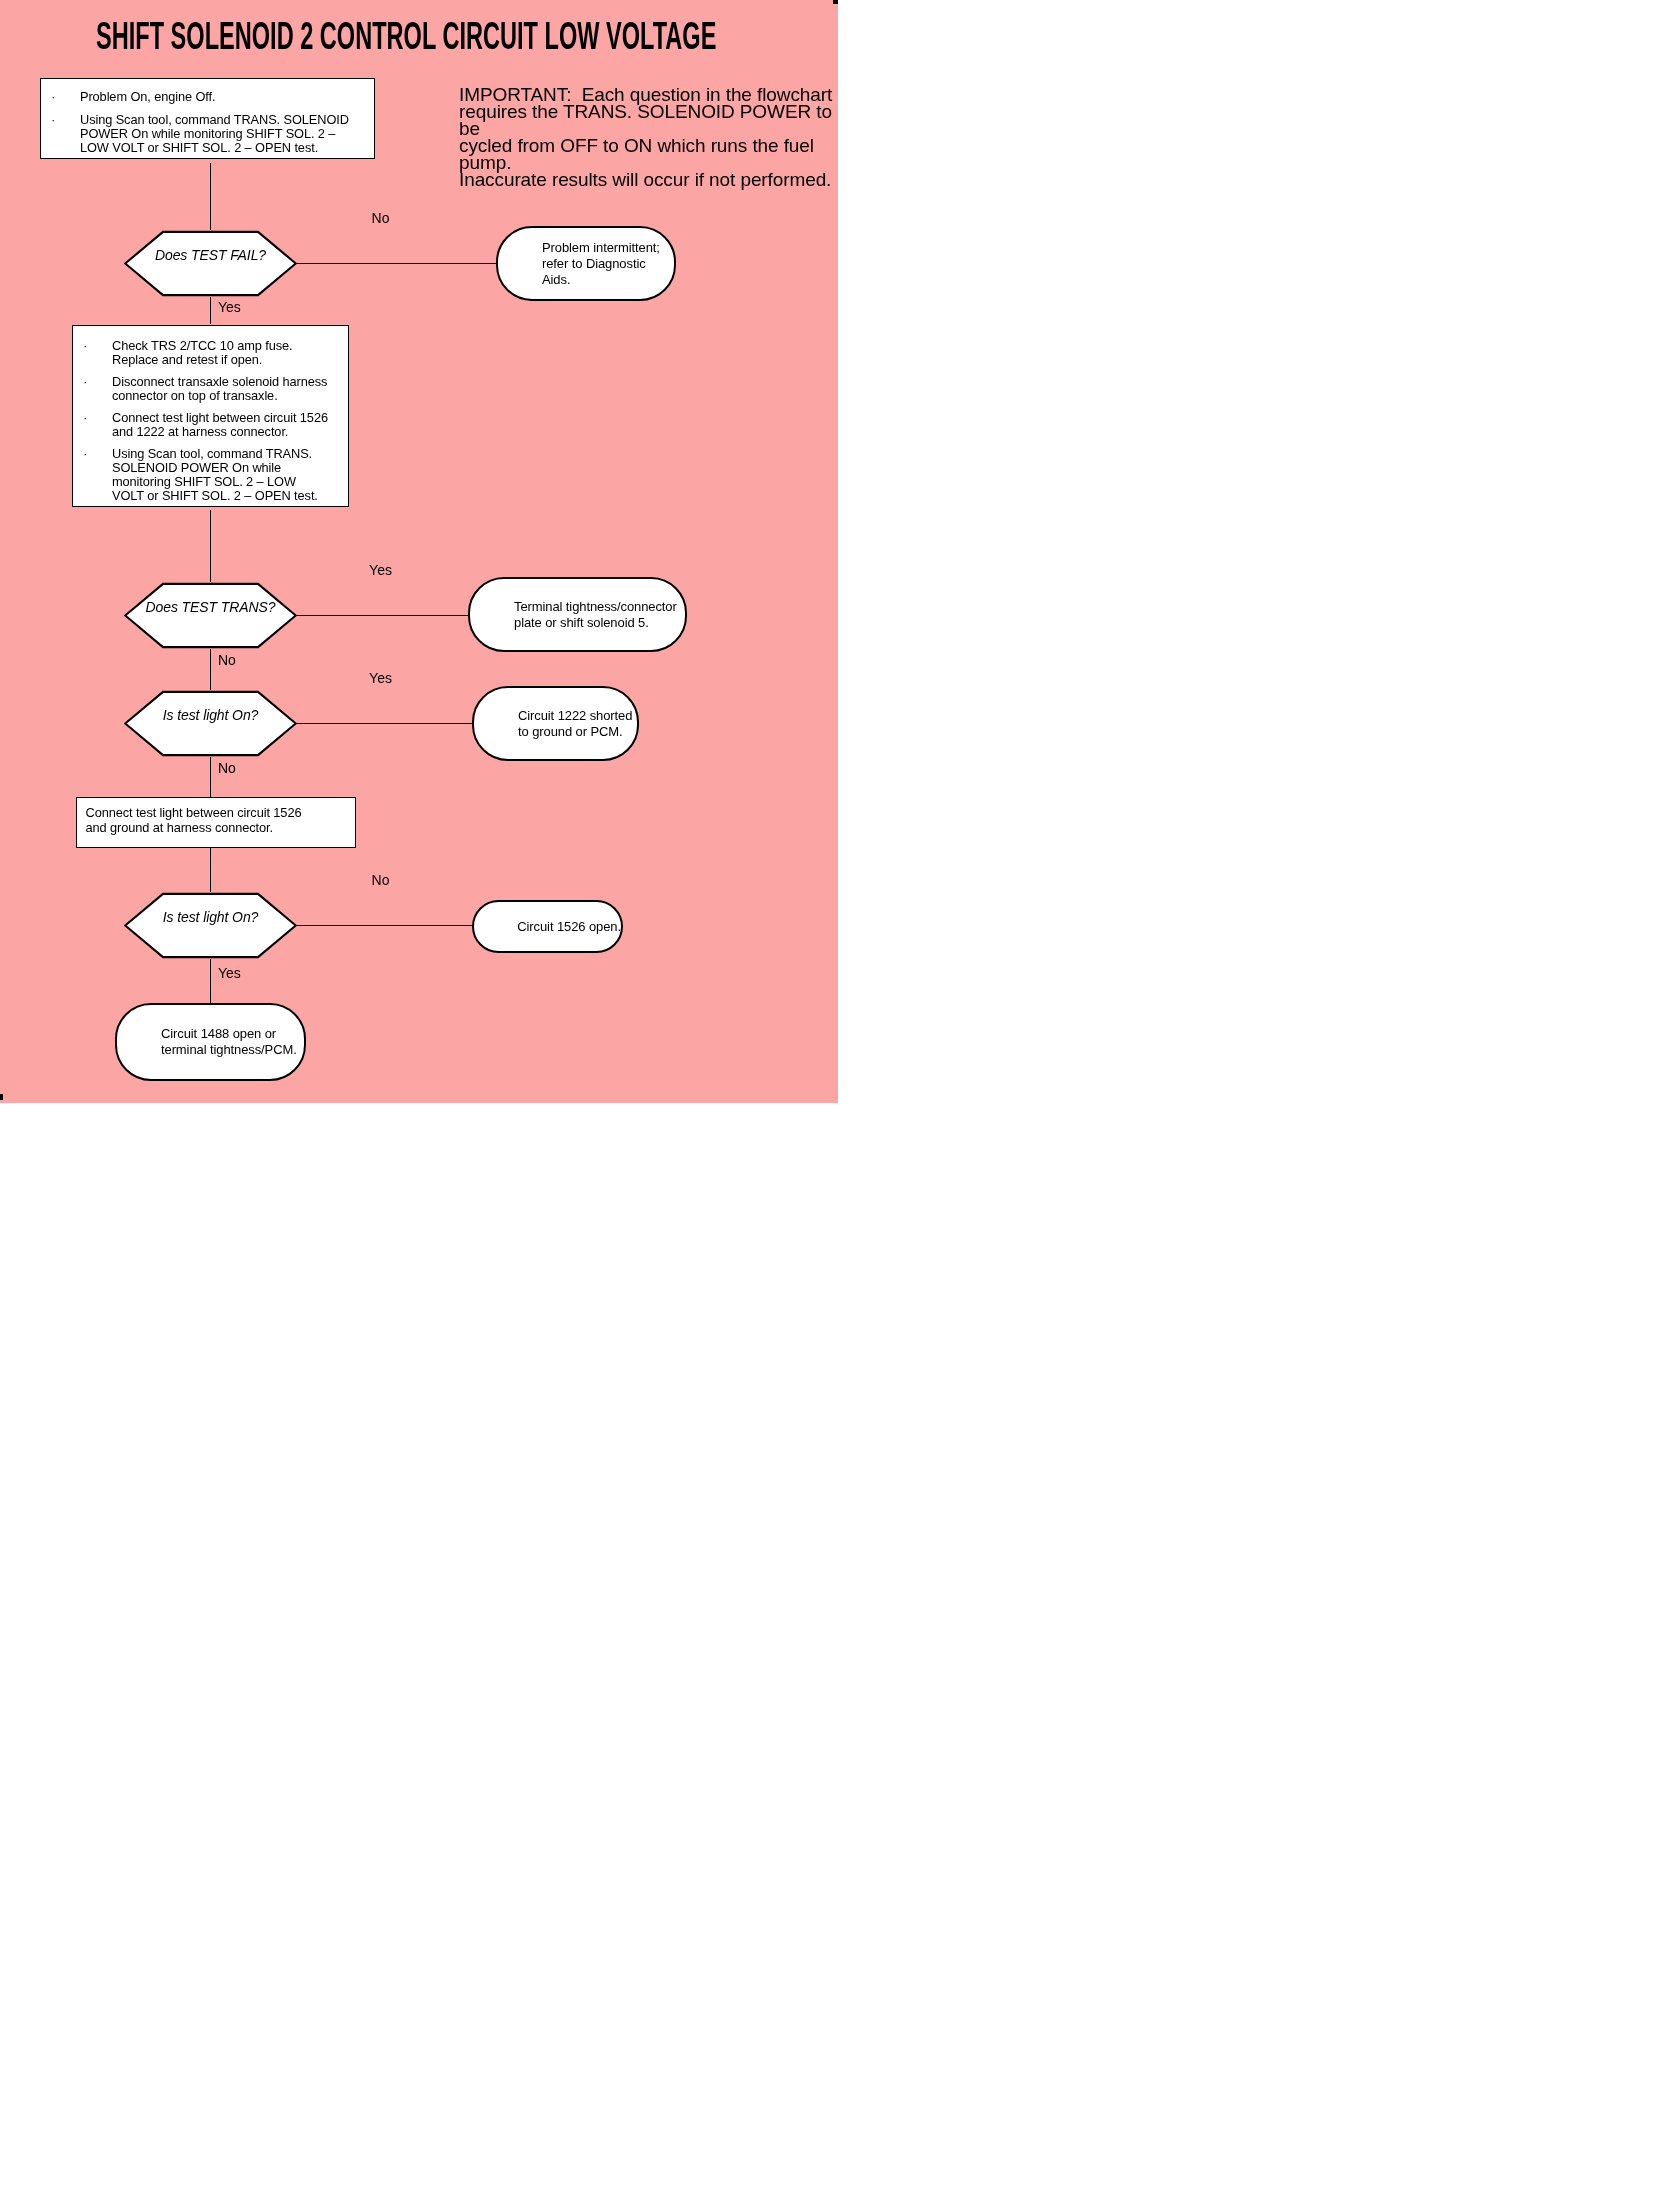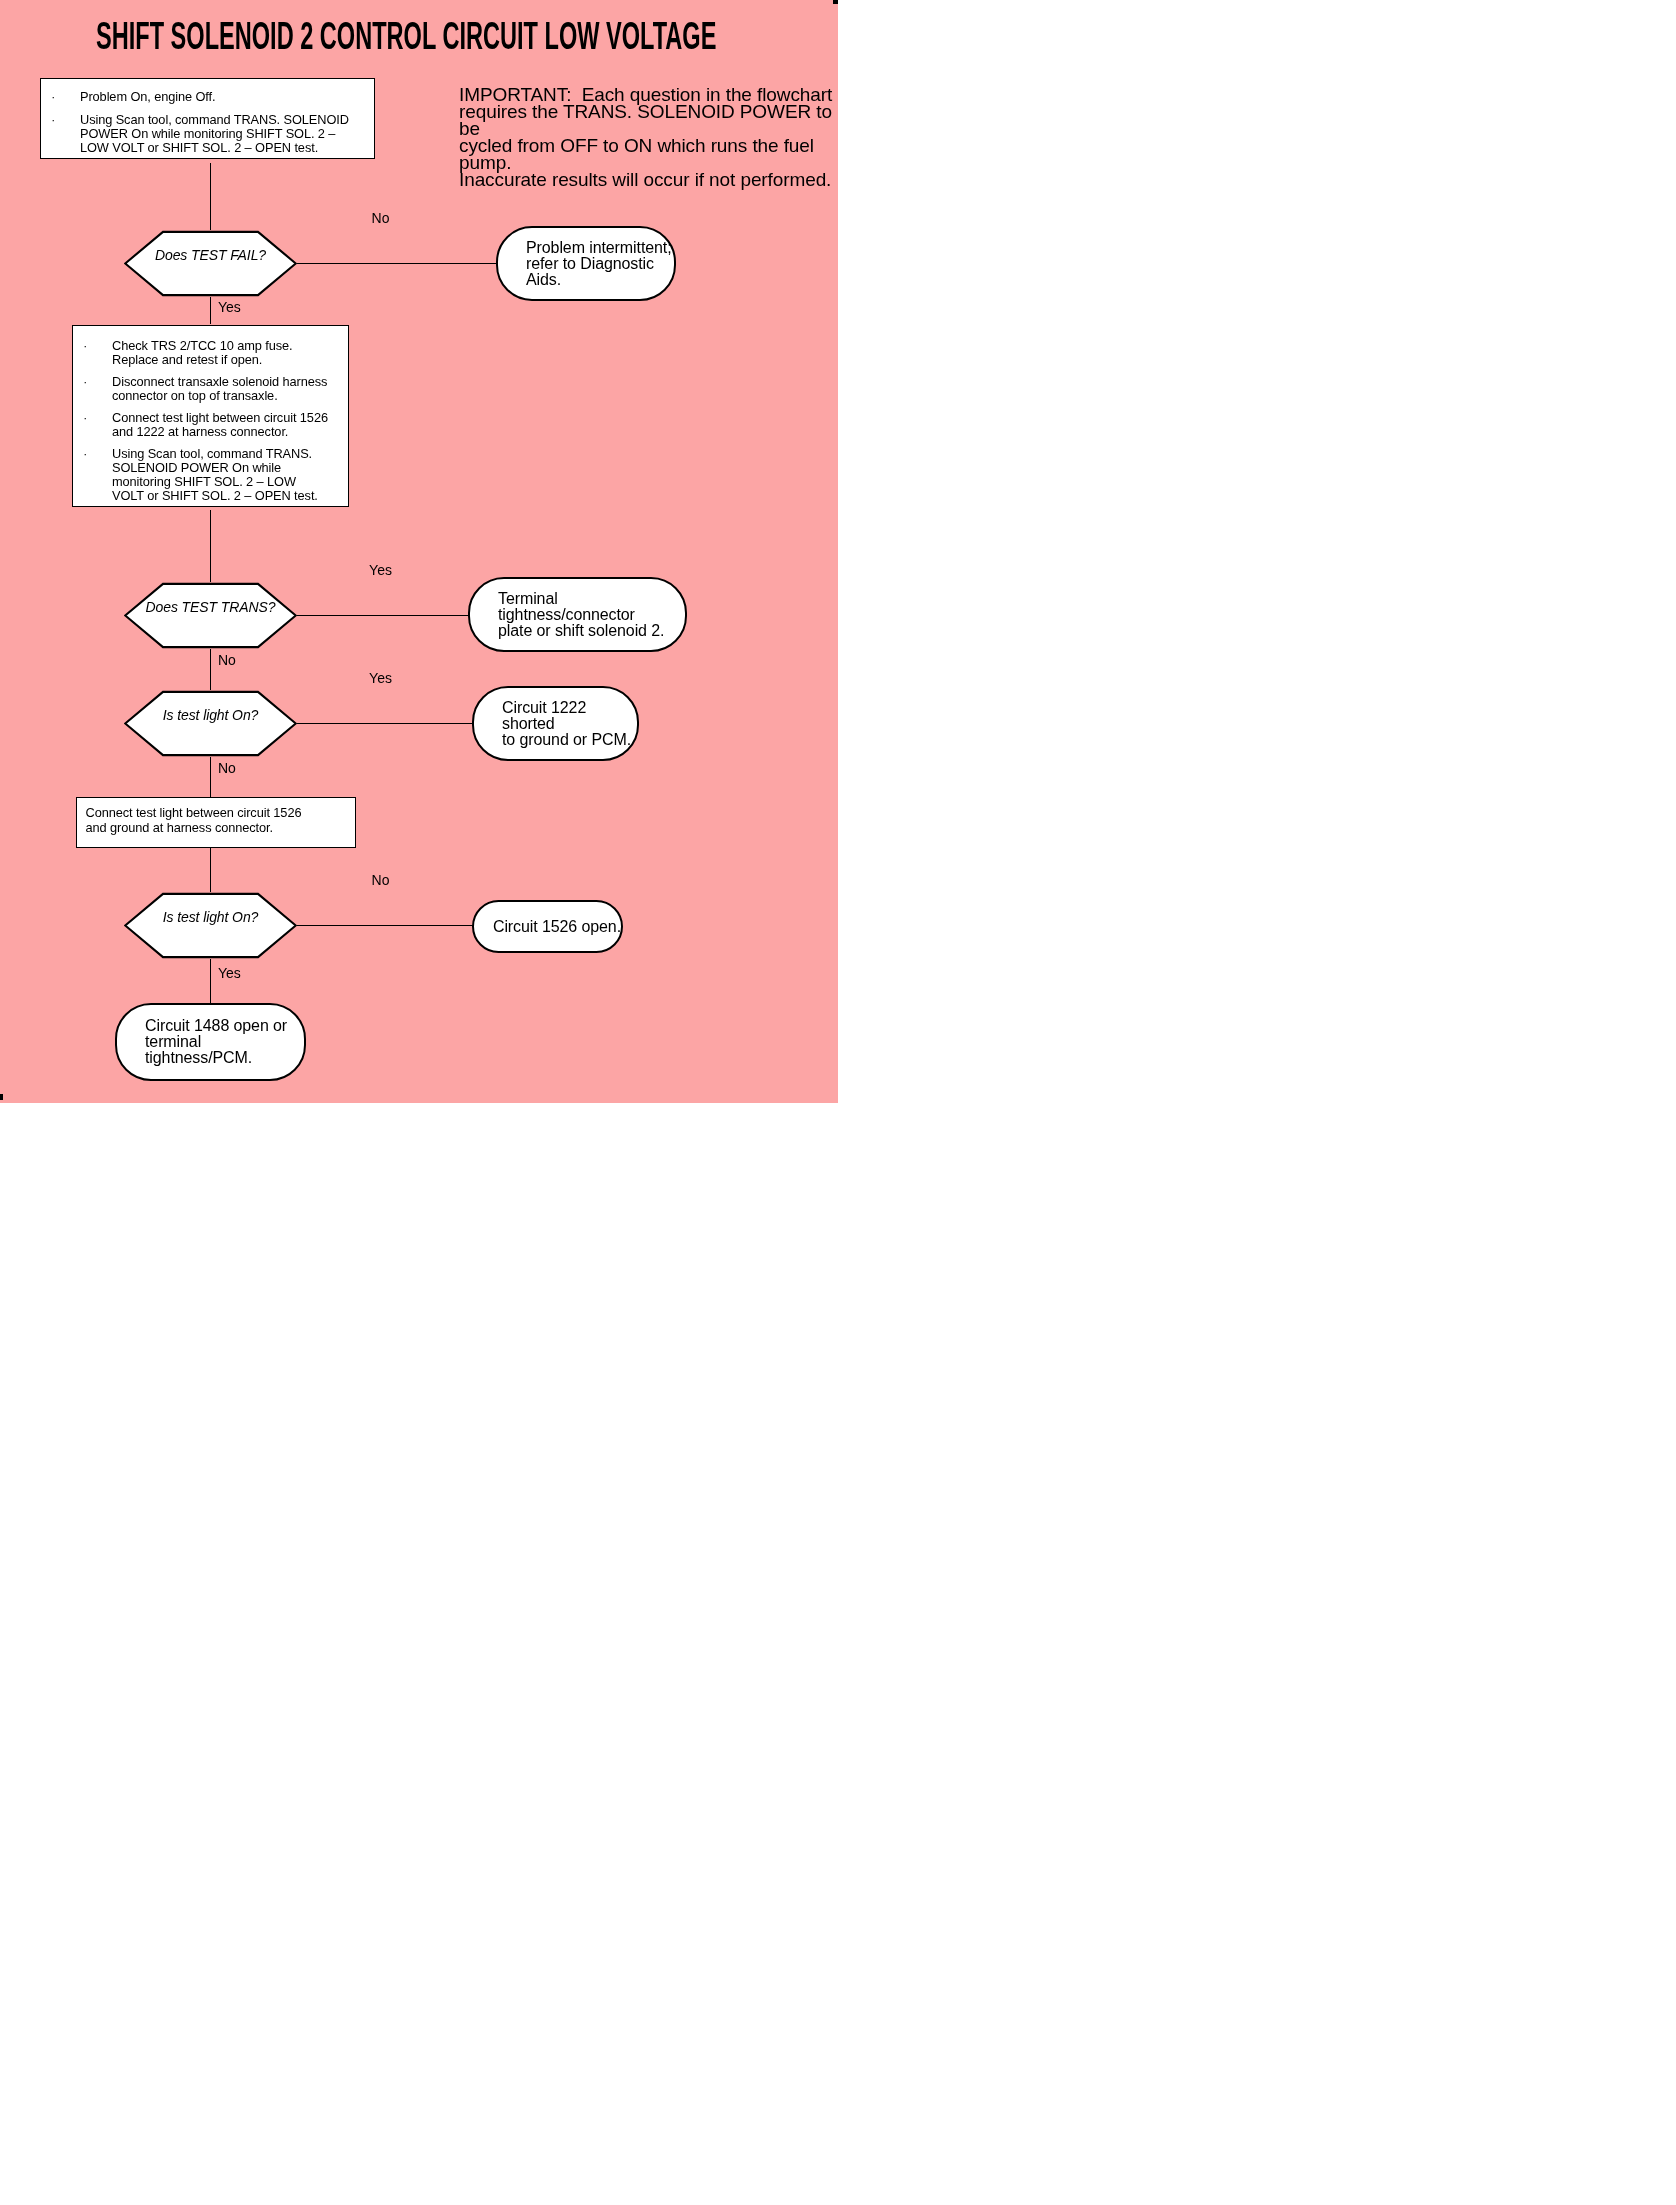--- a/index.html
+++ b/index.html
@@ -12,21 +12,21 @@
   .brow{display:flex;align-items:flex-start;}
   .bdot{flex:none;width:39px;padding-left:10.3px;box-sizing:border-box;font-size:12px;line-height:14px;}
   .btext{font-size:12.8px;line-height:14px;white-space:pre-wrap;letter-spacing:-0.1px;}
   .pbox-text{font-size:12.8px;line-height:15px;white-space:pre-wrap;letter-spacing:-0.1px;padding:7.3px 0 0 8.5px;}
   .hex{position:absolute;width:173px;height:49px;font-style:italic;}
   .hex svg{position:absolute;left:0;top:0;}
   .hex-label{position:absolute;left:0;top:0;width:100%;height:100%;display:flex;
              align-items:center;justify-content:center;font-size:14px;letter-spacing:-0.1px;}
   .term{position:absolute;border:2.4px solid #000;border-radius:36px;background:#fff;box-sizing:border-box;
         display:flex;align-items:center;}
-  .term-text{font-size:16px;line-height:16px;white-space:pre-wrap;letter-spacing:-0.1px;padding-left:28px;}
+  .term-text{font-size:13px;line-height:16px;white-space:pre-wrap;letter-spacing:-0.1px;padding-left:28px;margin-left:16px;}
   .term-text.center{padding-left:0;width:100%;text-align:right;}
   .line{position:absolute;background:#000;}
   .edge-label{position:absolute;width:43px;text-align:center;font-size:14px;}
   .artifact{position:absolute;background:#000;}
 </style>
 </head>
 <body>
 
 <div class="page">
 
@@ -100,21 +100,21 @@
     <svg width="173" height="67" viewBox="0 0 284 110">
       <polygon points="2,55 64,3 220,3 282,55 220,107 64,107" fill="#ffffff" stroke="#000000" stroke-width="3.5"></polygon>
     </svg>
     <div class="hex-label">Does TEST TRANS?</div>
   </div>
 
   <div class="line" style="left:297px;top:615px;width:171px;height:1.2px;"></div>
   <div class="edge-label" style="left:359px;top:562px;">Yes</div>
   <div class="term" style="left:468px;top:577px;width:219px;height:75px;">
     <div class="term-text">Terminal tightness/connector
-plate or shift solenoid 2.</div>
+plate or shift solenoid 5.</div>
   </div>
 
   <div class="edge-label" style="left:207px;top:652px;width:49px;text-align:left;padding-left:11px;">No</div>
   <div class="line" style="left:210px;top:649px;width:1.2px;height:41px;"></div>
 
   <div class="hex" style="left:124px;top:690px;">
     <svg width="173" height="67" viewBox="0 0 284 110">
       <polygon points="2,55 64,3 220,3 282,55 220,107 64,107" fill="#ffffff" stroke="#000000" stroke-width="3.5"></polygon>
     </svg>
     <div class="hex-label">Is test light On?</div>

